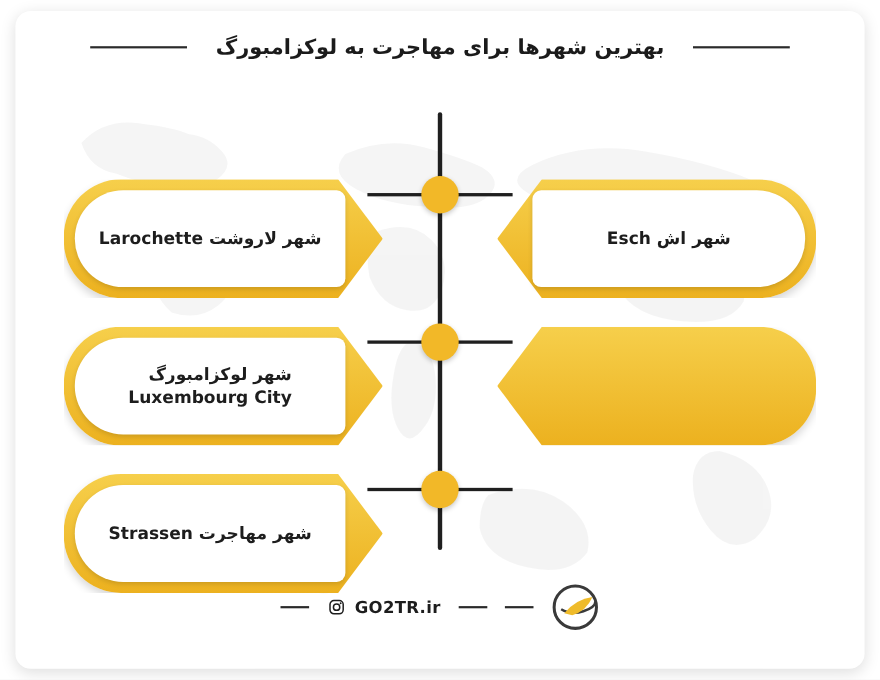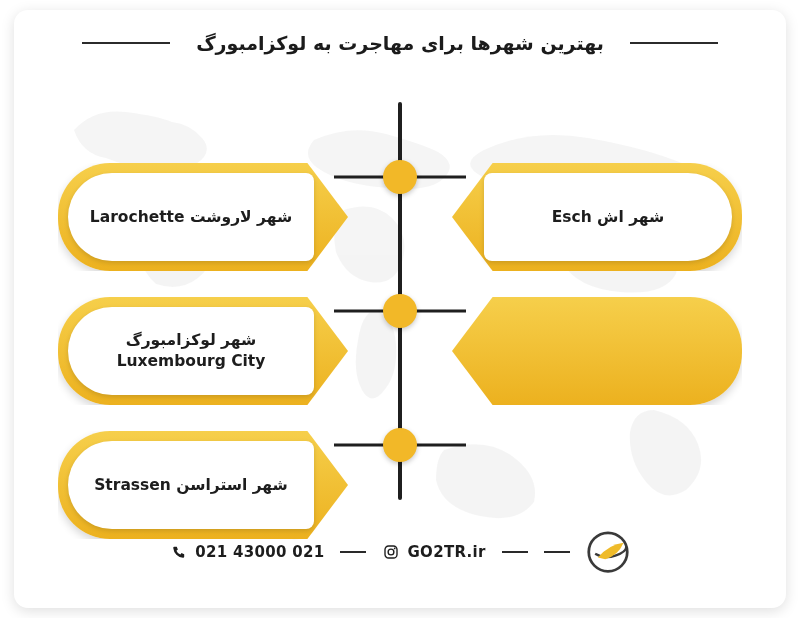--- a/index.html
+++ b/index.html
@@ -276,39 +276,39 @@
       </div>
 
       <div class="row">
         <span class="connector left"></span>
         <span class="connector right"></span>
         <span class="node"></span>
 
         <div class="pill left">
           <div class="back"></div>
           <div class="card">
-            <span class="label" style="white-space:pre-line;">شهر لوکزامبورگ
+            <span class="label" style="white-space:pre-line;text-align:right;">شهر لوکزامبورگ
 Luxembourg City</span>
           </div>
         </div>
 
         <div class="pill right">
           <div class="back"></div>
         </div>
       </div>
 
       <div class="row">
         <span class="connector left"></span>
         <span class="connector right"></span>
         <span class="node"></span>
 
         <div class="pill left">
           <div class="back"></div>
           <div class="card">
-            <span class="label">شهر استراسن Strassen</span>
+            <span class="label">شهر مهاجرت Strassen</span>
           </div>
         </div>
 
       </div>
 
     </div>
 
     <div class="footer">
 
       <span class="brand-logo">
@@ -330,25 +330,17 @@
             <rect x="2.5" y="2.5" width="15" height="15" rx="4.5" fill="none" stroke="currentColor" stroke-width="1.7"></rect>
             <circle cx="10" cy="10" r="3.6" fill="none" stroke="currentColor" stroke-width="1.7"></circle>
             <circle cx="14.6" cy="5.5" r="1.1" fill="currentColor"></circle>
           </svg>
         </span>
         <span class="ctext">GO2TR.ir</span>
       </span>
 
       <span class="sep"></span>
 
-      <span class="contact">
-        <span class="icon-sq">
-          <svg viewBox="0 0 20 20" width="16" height="16" aria-hidden="true">
-            <path d="M4.2 3.5 h3 l1.4 3.4 -1.8 1.4 a9 9 0 0 0 4.9 4.9 l1.4-1.8 3.4 1.4 v3 a1.4 1.4 0 0 1-1.5 1.4 A13.5 13.5 0 0 1 2.8 5 a1.4 1.4 0 0 1 1.4-1.5 z" fill="currentColor"></path>
-          </svg>
-        </span>
-        <span class="ctext">021 43000 021</span>
-      </span>
 
     </div>
 
   </div>
 </div>
 
 </body></html>

